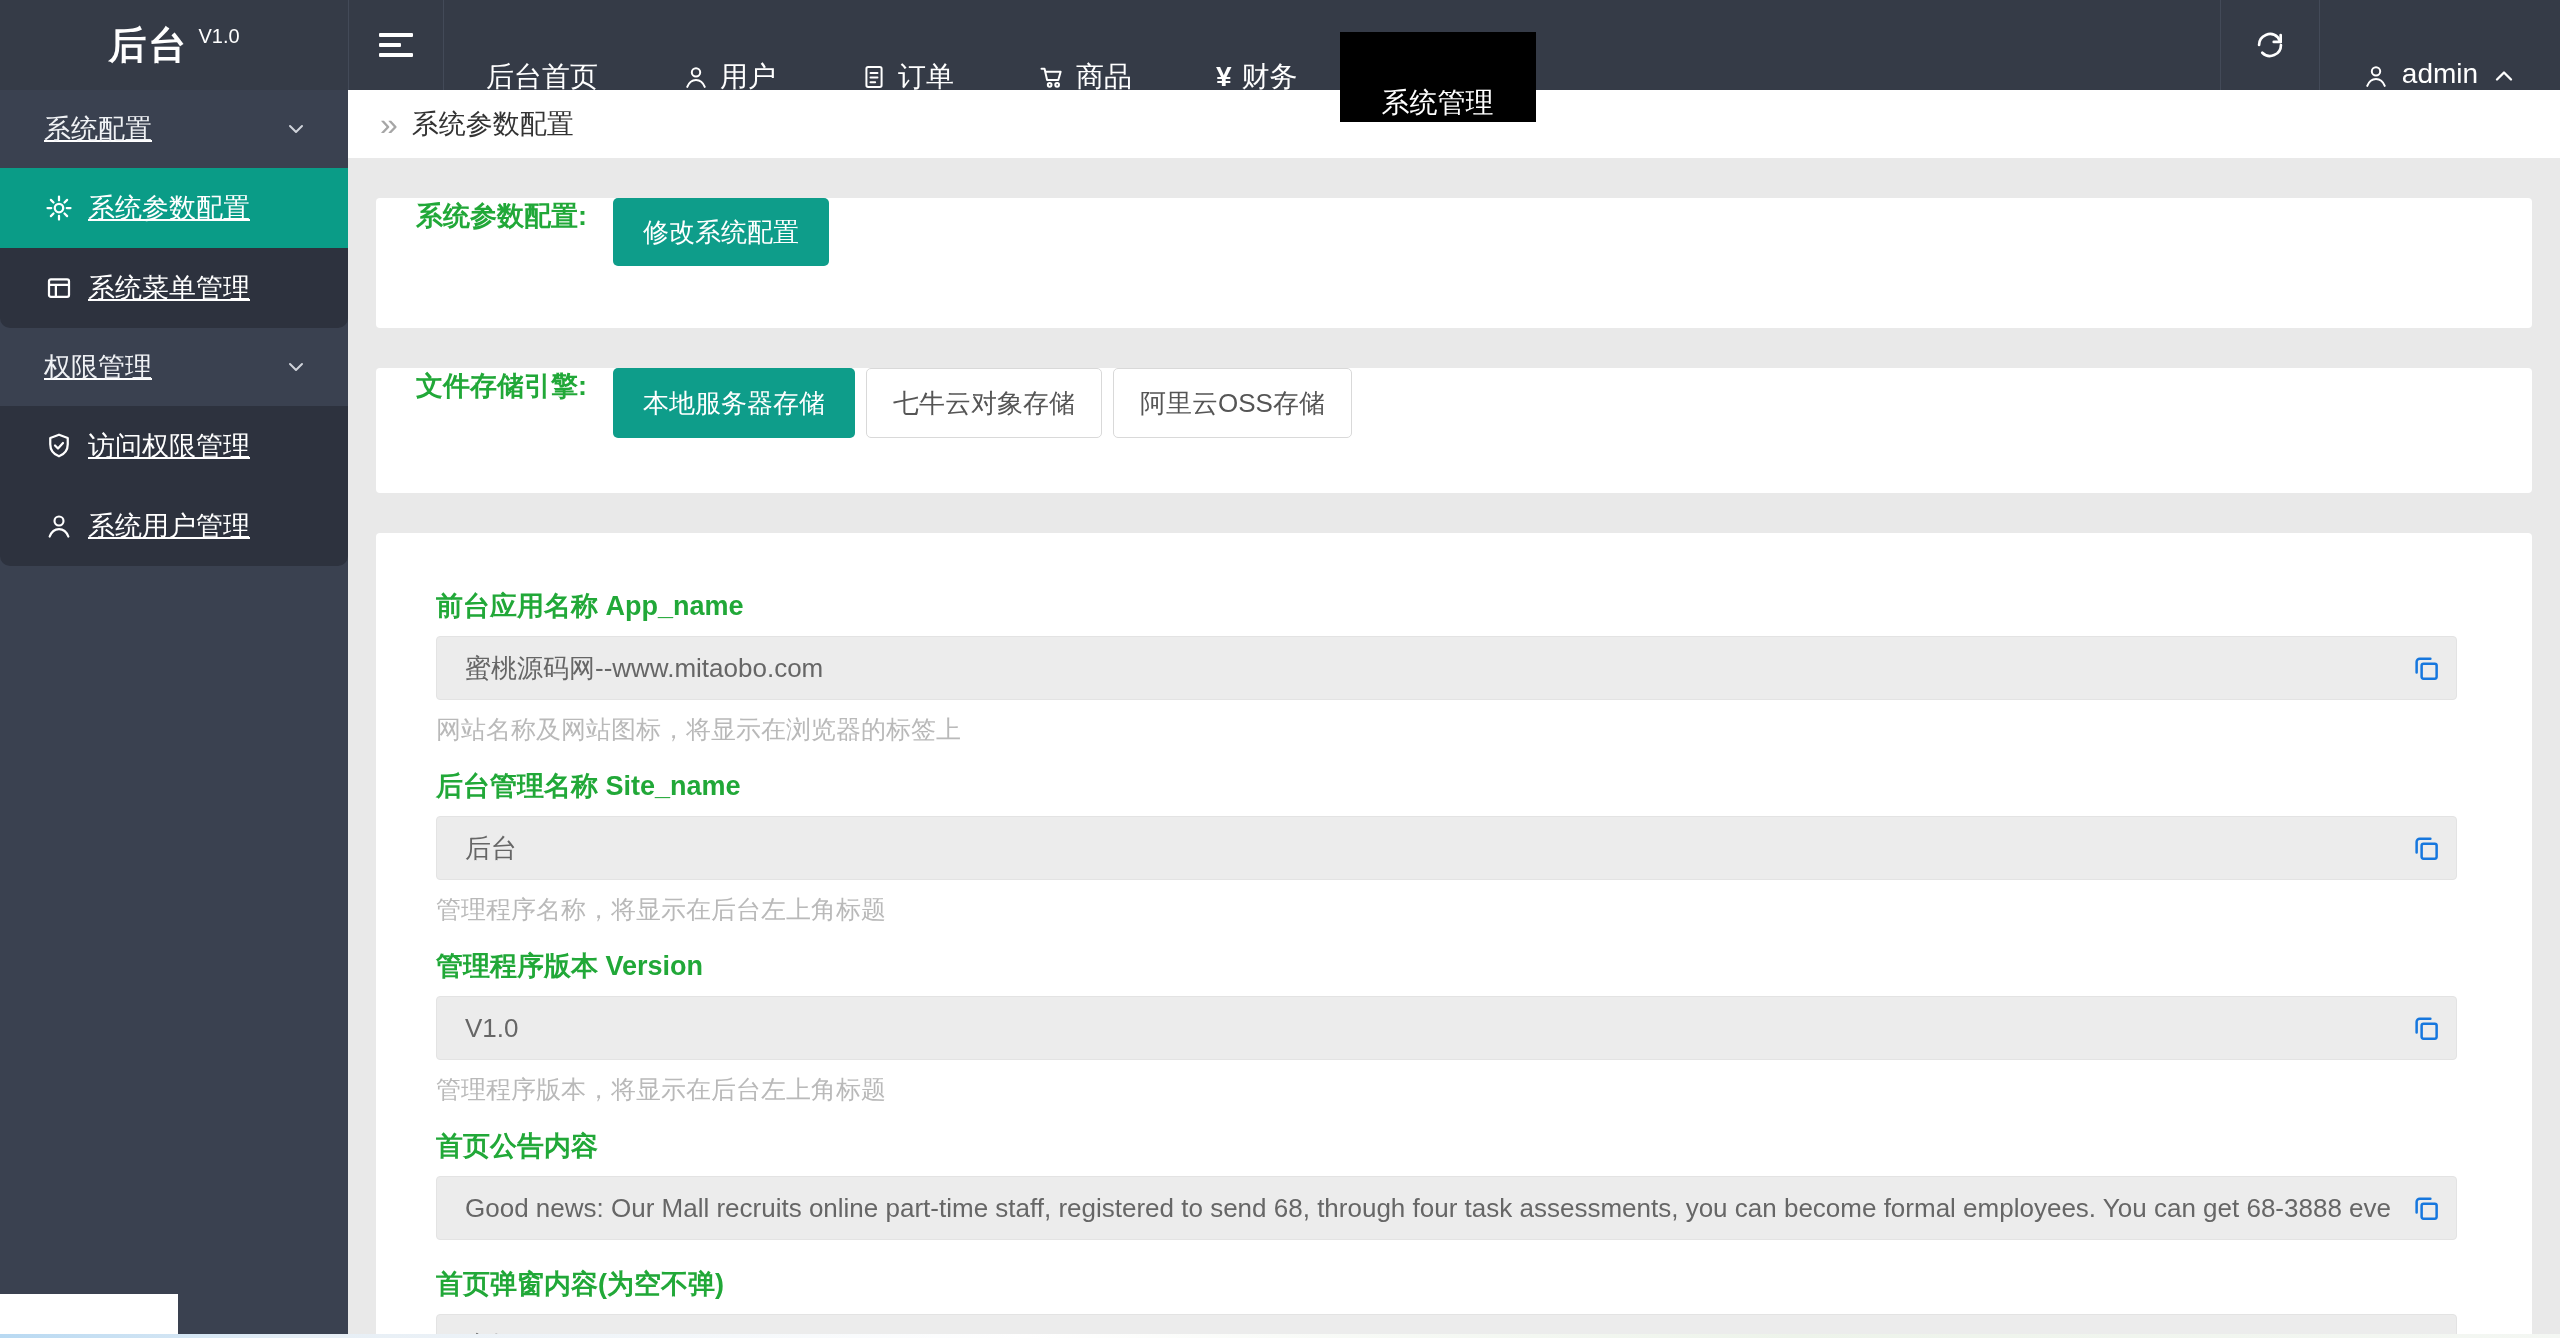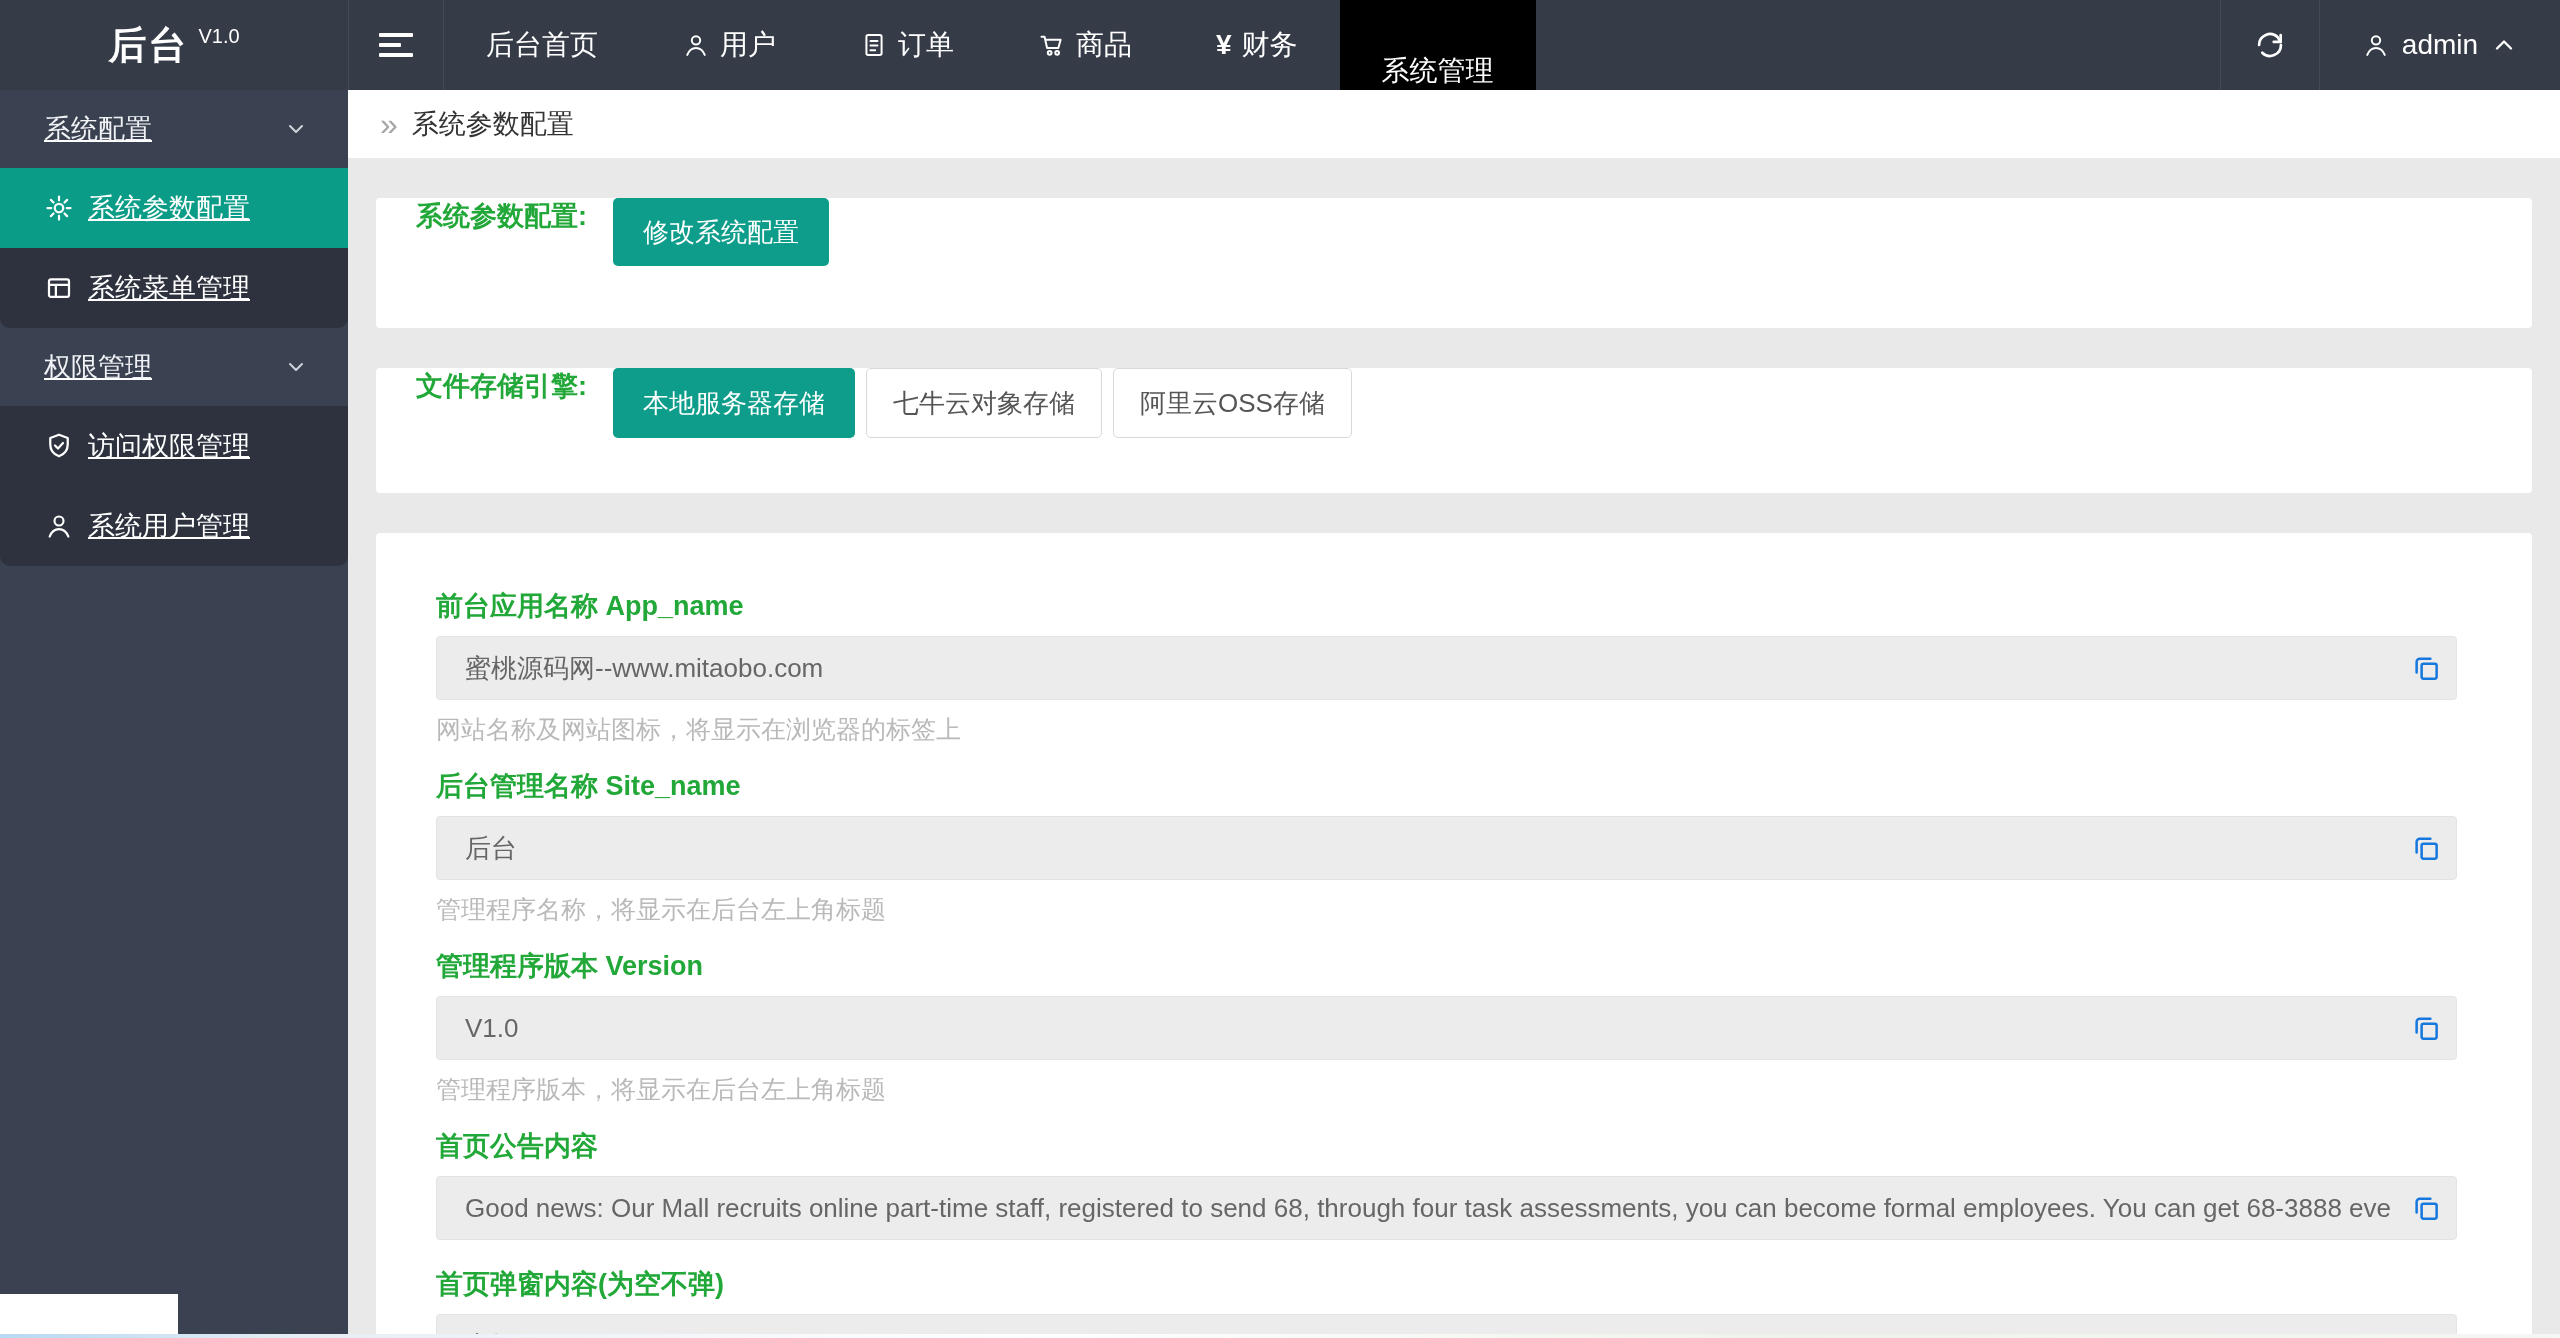--- a/index.html
+++ b/index.html
@@ -11,31 +11,31 @@
     display:flex;align-items:stretch;color:#fff;z-index:5;}
   .logo{width:348px;display:flex;align-items:center;justify-content:center;
     border-right:1px solid #434a58;}
   .logo-title{font-size:38px;font-weight:bold;letter-spacing:2px;}
   .logo-version{font-size:20px;margin-left:10px;transform:translateY(-9px);}
   .hamburger{width:94px;border-right:1px solid #434a58;display:flex;align-items:center;
     justify-content:center;cursor:pointer;}
   .h-bars{display:flex;flex-direction:column;gap:6px;width:34px;}
   .h-bars i{display:block;height:4px;background:#fff;border-radius:1px;}
   .h-bars i.short{width:22px;}
-  .nav{display:flex;height:100%;}
+  .nav{display:flex;height:100%;margin-top:32px;}
   .nav-item{display:flex;align-items:center;gap:10px;padding:0 42px;font-size:28px;
     cursor:pointer;white-space:nowrap;}
   .nav-item.active{background:#000000;align-items:flex-end;}
   .nav-item svg{width:28px;height:28px;}
   .yen{font-size:28px;font-weight:bold;}
   .topbar-right{margin-left:auto;display:flex;height:100%;}
   .icon-btn{width:98px;border-left:1px solid #434a58;display:flex;align-items:center;
     justify-content:center;cursor:pointer;}
   .icon-btn svg{width:32px;height:32px;}
-  .user-menu{min-width:200px;border-left:1px solid #434a58;display:flex;align-items:center;
+  .user-menu{min-width:200px;border-left:1px solid #434a58;display:flex;align-items:flex-end;
     justify-content:center;gap:12px;font-size:28px;padding:0 20px;cursor:pointer;}
   .user-menu svg{width:28px;height:28px;}
 
   
   .sidebar{position:absolute;top:90px;left:0;width:348px;bottom:0;background:#3a4150;
     color:#fff;z-index:4;text-decoration:underline;}
   .group-header{height:78px;display:flex;align-items:center;padding:0 44px;font-size:27px;
     position:relative;cursor:pointer;color:#f0f2f5;}
   .gh-chev{position:absolute;right:40px;width:24px;height:24px;}
   .submenu{background:#2d323e;border-radius:0 0 10px 10px;overflow:hidden;}

